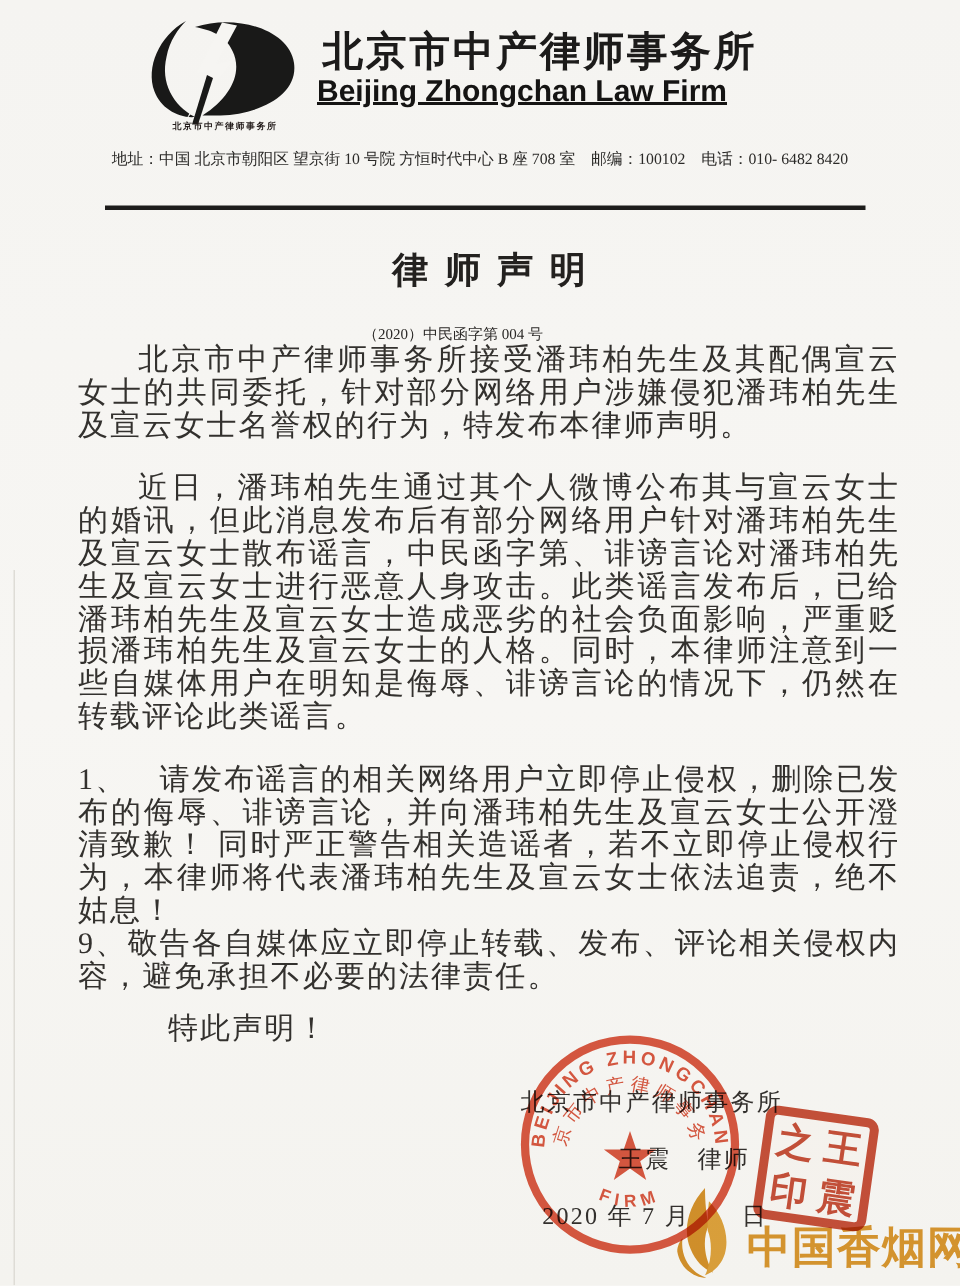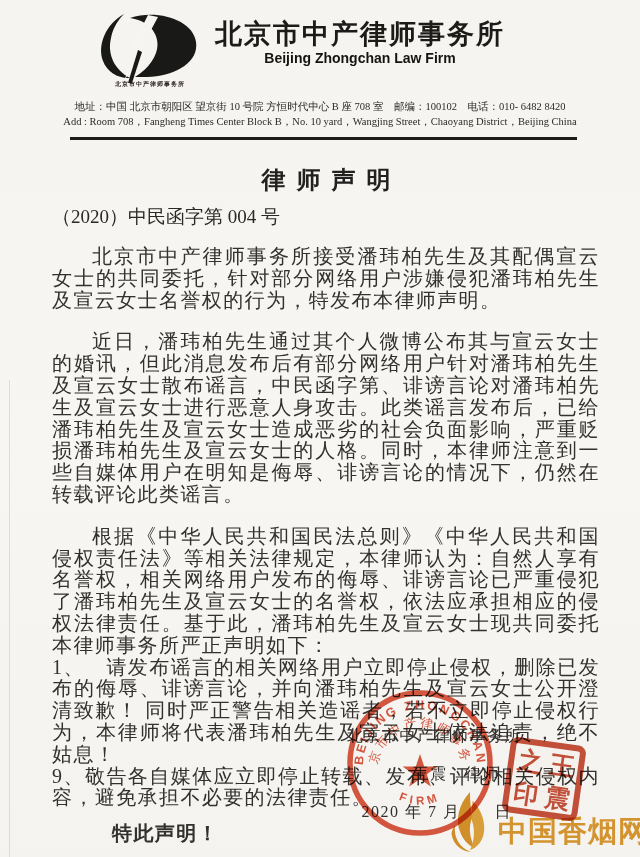--- a/index.html
+++ b/index.html
@@ -17,43 +17,43 @@
   .logo-caption {
     position:absolute; left:92px; top:80px; width:116px;
     font-size:6px; font-weight:bold; letter-spacing:1px; text-align:center;
     color:#241d1c; white-space:nowrap; overflow:hidden;
   }
   .firm-cn {
     position:absolute; left:200px; top:16px; width:320px; text-align:center;
     font-size:27px; font-weight:bold; color:#1c1b1a; letter-spacing:2px; white-space:nowrap;
   }
   .firm-en {
-    position:absolute; left:200px; top:50px; width:320px; text-align:center;
+    position:absolute; left:188px; top:50px; width:320px; text-align:center;
     font-family:"Liberation Sans","DejaVu Sans",sans-serif;
-    font-size:14px; font-weight:bold; color:#151413; white-space:nowrap;
+    font-size:20px; font-weight:bold; color:#151413; white-space:nowrap;text-decoration:underline;
   }
   .addresses { position:absolute; left:0; top:99px; width:640px; text-align:center;
     font-size:10.5px; line-height:15px; color:#2b2a28; }
   .addresses div { white-space:nowrap; }
   .rule { position:absolute; left:70px; top:137px; width:507px; height:2.5px; background:#1d1c1b; }
 
   
   .content { position:absolute; left:52px; top:156px; width:548px; }
   .doc-title {
     text-align:center; font-size:24px; font-weight:bold; color:#23211f;
-    letter-spacing:11px; padding-left:11px; margin:8px 0 8px;
+    letter-spacing:11px; padding-left:11px; margin:8px 0 20px;
   }
-  .doc-number { text-align:left; padding-right:48px; font-size:19px; color:#2b2927; margin-bottom:16px; }
+  .doc-number { text-align:center; padding-right:48px; font-size:10px; color:#2b2927; margin-bottom:0; }
   .body-p {
     font-size:20px; line-height:21.8px; letter-spacing:1.4px;
     text-align:justify; text-indent:2em; color:#33312e;
   }
   .p-gap { margin-bottom:20px; }
   .list-p { text-indent:0; margin-bottom:0; }
-  .closing { text-indent:3em; margin-top:14px;font-weight:bold; }
+  .closing { text-indent:3em; margin-top:14px; }
 
   
   .sig-block { position:absolute; left:0; top:726px; width:640px; font-size:16px; letter-spacing:1.5px; color:#33302d; }
   .sig-firm  { text-align:right; padding-right:118px; line-height:20px; }
   .sig-lawyer{ text-align:right; padding-right:140px; line-height:20px; margin-top:18px; }
   .sig-date  { text-align:right; padding-right:128px; line-height:20px; margin-top:18px; }
   .date-gap { display:inline-block; width:34px; }
 
   
   .round-seal { position:absolute; left:345px; top:688px; width:150px; height:150px;
@@ -88,31 +88,29 @@
       <polygon points="44,38 34,71 38,71 48,40" fill="#191918"></polygon>
     </svg>
   </div>
   <div class="logo-caption">北京市中产律师事务所</div>
 
   <div class="firm-cn">北京市中产律师事务所</div>
   <div class="firm-en">Beijing Zhongchan Law Firm</div>
 
   <div class="addresses">
     <div>地址：中国 北京市朝阳区 望京街 10 号院 方恒时代中心 B 座 708 室　邮编：100102　电话：010- 6482 8420</div>
-    <div>Add : Room 708，Fangheng Times Center Block B，No. 10 yard，Wangjing Street，Chaoyang District，Beijing China</div>
   </div>
   <div class="rule"></div>
 
   <div class="content">
     <div class="doc-title">律师声明</div>
     <div class="doc-number">（2020）中民函字第 004 号</div>
 
     <p class="body-p p-gap">北京市中产律师事务所接受潘玮柏先生及其配偶宣云女士的共同委托，针对部分网络用户涉嫌侵犯潘玮柏先生及宣云女士名誉权的行为，特发布本律师声明。</p>
     <p class="body-p p-gap">近日，潘玮柏先生通过其个人微博公布其与宣云女士的婚讯，但此消息发布后有部分网络用户针对潘玮柏先生及宣云女士散布谣言，中民函字第、诽谤言论对潘玮柏先生及宣云女士进行恶意人身攻击。此类谣言发布后，已给潘玮柏先生及宣云女士造成恶劣的社会负面影响，严重贬损潘玮柏先生及宣云女士的人格。同时，本律师注意到一些自媒体用户在明知是侮辱、诽谤言论的情况下，仍然在转载评论此类谣言。</p>
-    <p class="body-p">根据《中华人民共和国民法总则》《中华人民共和国侵权责任法》等相关法律规定，本律师认为：自然人享有名誉权，相关网络用户发布的侮辱、诽谤言论已严重侵犯了潘玮柏先生及宣云女士的名誉权，依法应承担相应的侵权法律责任。基于此，潘玮柏先生及宣云女士现共同委托本律师事务所严正声明如下：</p>
     <p class="body-p list-p">1、　请发布谣言的相关网络用户立即停止侵权，删除已发布的侮辱、诽谤言论，并向潘玮柏先生及宣云女士公开澄清致歉！ 同时严正警告相关造谣者，若不立即停止侵权行为，本律师将代表潘玮柏先生及宣云女士依法追责，绝不姑息！</p>
     <p class="body-p list-p">9、敬告各自媒体应立即停止转载、发布、评论相关侵权内容，避免承担不必要的法律责任。</p>
     <p class="body-p closing">特此声明！</p>
   </div>
 
   <div class="sig-block">
     <div class="sig-firm">北京市中产律师事务所</div>
     <div class="sig-lawyer">王震　律师</div>
     <div class="sig-date">
       <span>2020 年 7 月</span><span class="date-gap"></span><span>日</span>

